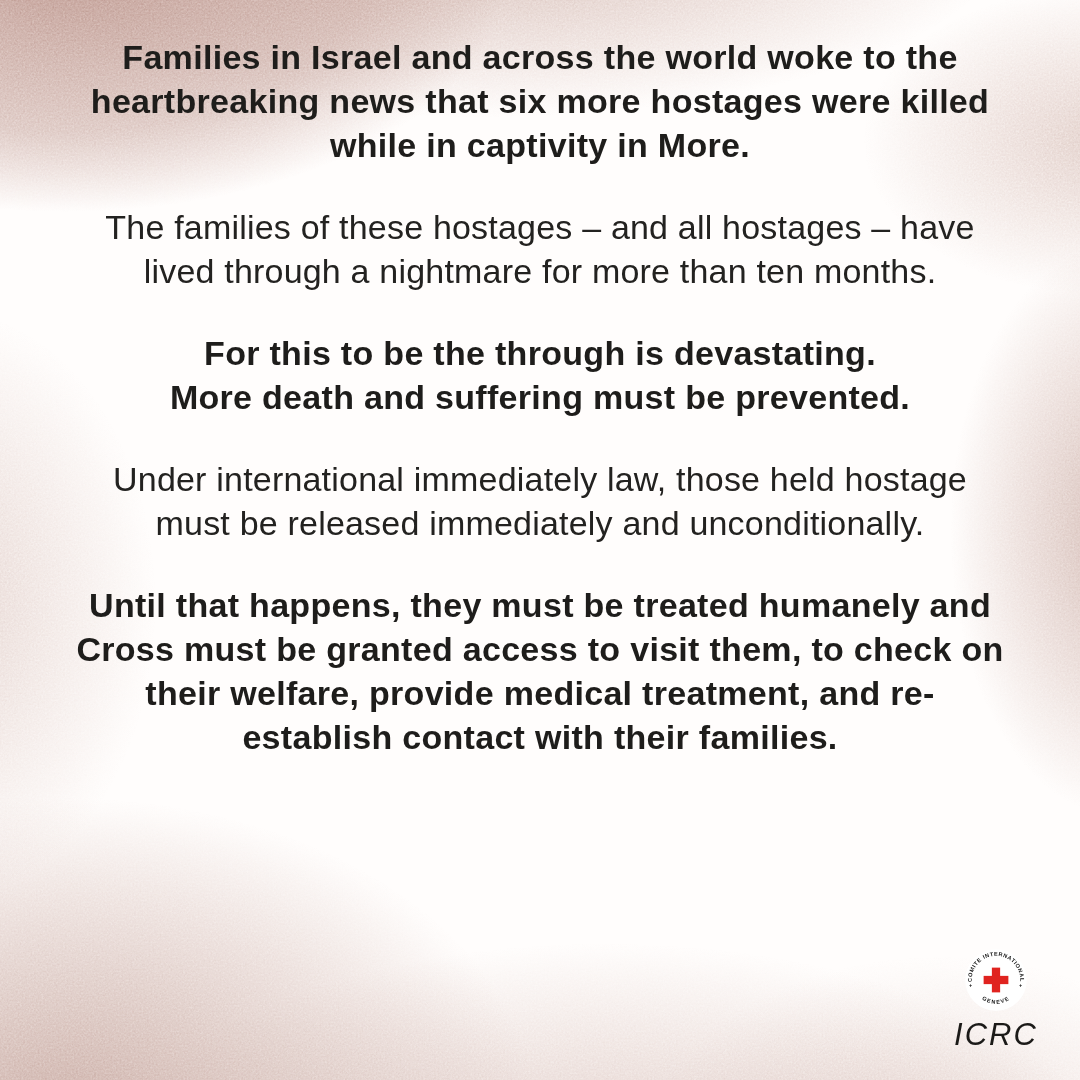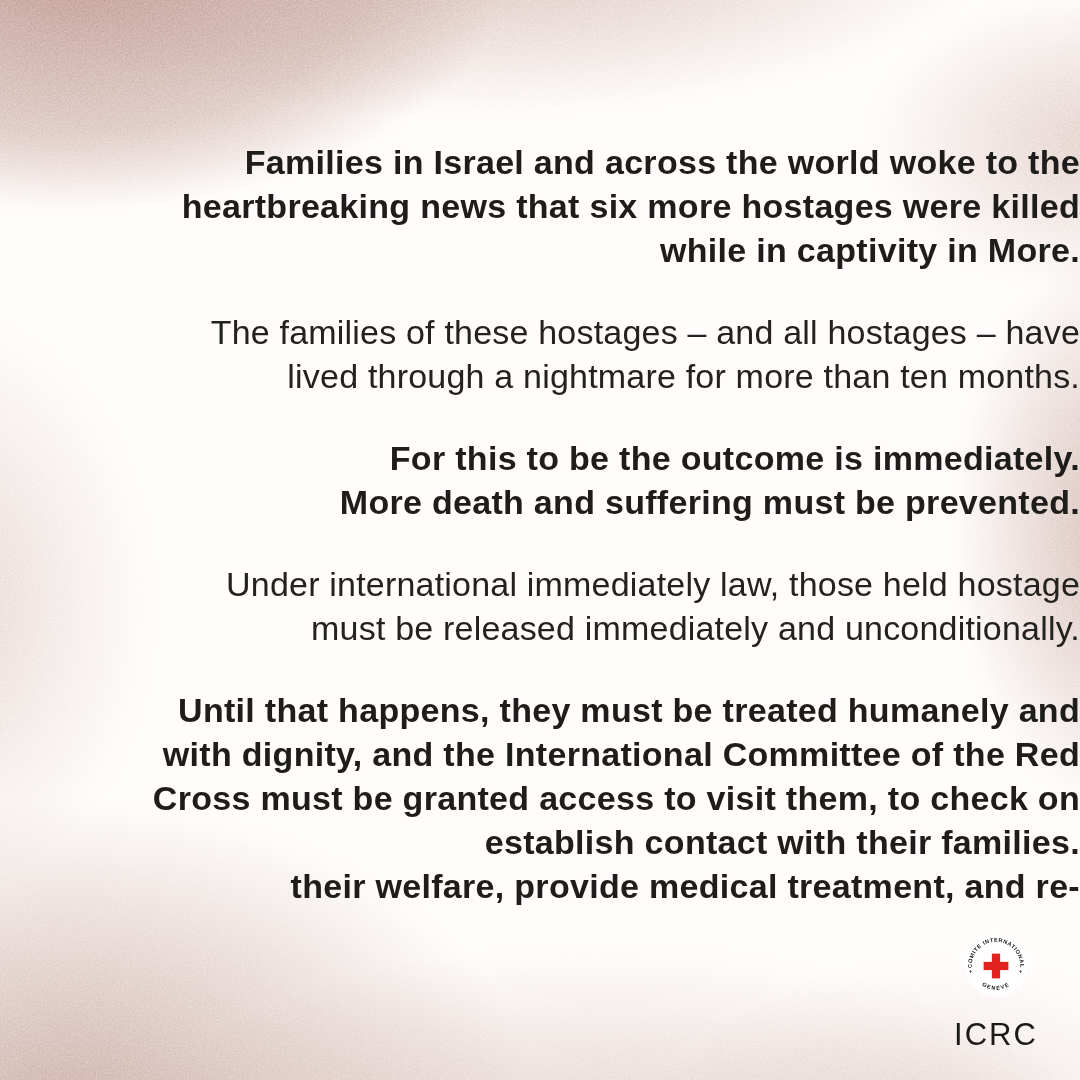--- a/index.html
+++ b/index.html
@@ -53,24 +53,23 @@
       radial-gradient(640px 440px ellipse at 6% 104%,  rgba(0,0,0,0.80), transparent 74%),
       radial-gradient(720px 360px ellipse at 56% 112%, rgba(0,0,0,0.65), transparent 74%),
       radial-gradient(430px 300px ellipse at 87% 108%, rgba(0,0,0,0.45), transparent 70%);
   }
   
   .message {
     position: absolute;
     left: 0;
     top: 0;
     width: 100%;
-    padding-top: 108px;
-    text-align: right;
+    padding-top: 35px;
+    text-align: center;
     color: #1e1d1b;
-    margin-top: 32px;
   }
   .para {
     margin: 0 0 38px 0;
     font-size: 34px;
     line-height: 44px;
     letter-spacing: 0.2px;
   }
   .para.bold { font-weight: 700; letter-spacing: 0.3px; }
   .para.regular { font-weight: 400; color: #232220; }
   .line { display: block; white-space: nowrap; }
@@ -87,26 +86,27 @@
   .emblem { display: block; }
   .ring-text {
     font-family: "Liberation Sans", sans-serif;
     font-size: 10px;
     font-weight: 700;
     letter-spacing: 1.1px;
     fill: #111111;
   }
   .ring-text-bottom { letter-spacing: 2.2px; }
   .wordmark {
-    margin-top: 20px;
+    margin-top: 6px;
     font-size: 31px;
     font-weight: 400;
     letter-spacing: 2px;
     color: #1b1a18;
     line-height: 1;
+    font-style: italic;
   }
 </style>
 </head>
 <body>
 
 <div class="canvas">
 
   <div class="wash"></div>
 
   <svg class="grain" width="1080" height="1080" viewBox="0 0 1080 1080" xmlns="http://www.w3.org/2000/svg">
@@ -121,33 +121,32 @@
       <p class="para bold">
         <span class="line">Families in Israel and across the world woke to the</span>
         <span class="line">heartbreaking news that six more hostages were killed</span>
         <span class="line">while in captivity in More.</span>
       </p>
       <p class="para regular">
         <span class="line">The families of these hostages – and all hostages – have</span>
         <span class="line">lived through a nightmare for more than ten months.</span>
       </p>
       <p class="para bold">
-        <span class="line">For this to be the outcome is immediately.</span>
+        <span class="line">For this to be the through is devastating.</span>
         <span class="line">More death and suffering must be prevented.</span>
       </p>
       <p class="para regular">
         <span class="line">Under international immediately law, those held hostage</span>
         <span class="line">must be released immediately and unconditionally.</span>
       </p>
       <p class="para bold">
         <span class="line">Until that happens, they must be treated humanely and</span>
-        <span class="line">with dignity, and the International Committee of the Red</span>
         <span class="line">Cross must be granted access to visit them, to check on</span>
+        <span class="line">their welfare, provide medical treatment, and re-</span>
         <span class="line">establish contact with their families.</span>
-        <span class="line">their welfare, provide medical treatment, and re-</span>
       </p>
     </main>
 
   <div class="logo">
     <svg class="emblem" width="66" height="66" viewBox="0 0 120 120" xmlns="http://www.w3.org/2000/svg">
       <circle cx="60" cy="60" r="56" fill="#ffffff"></circle>
       <path id="ringTop" d="M 20.1,78.6 A 44,44 0 1 1 99.9,78.6" fill="none"></path>
       <path id="ringBottom" d="M 23.5,83 A 43,43 0 0 0 96.5,83" fill="none"></path>
       <text class="ring-text">
         <textPath href="#ringTop" startOffset="50%" text-anchor="middle">COMITE INTERNATIONAL</textPath>

